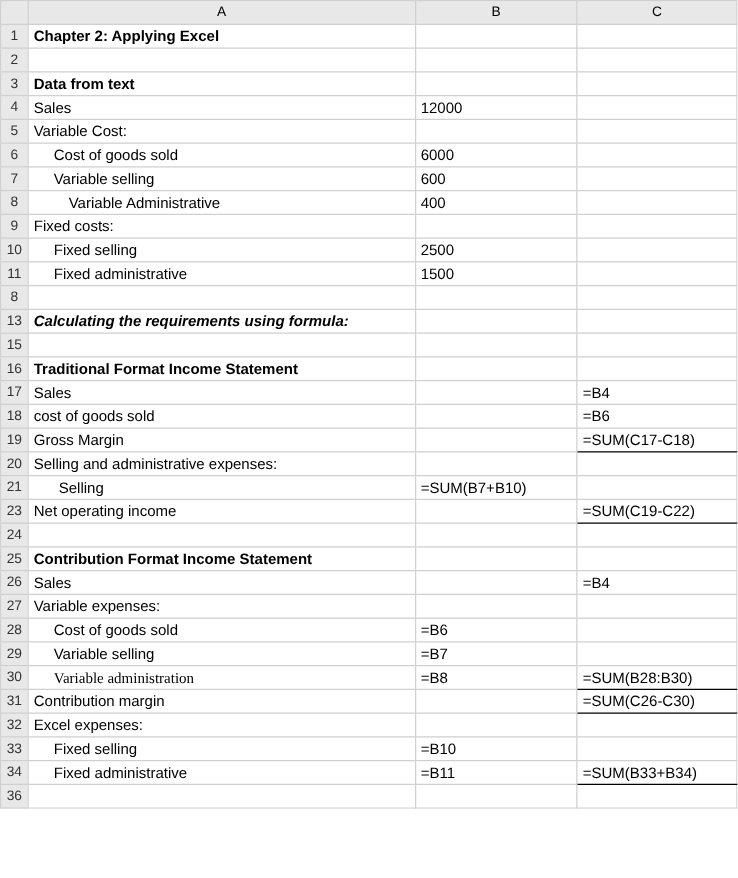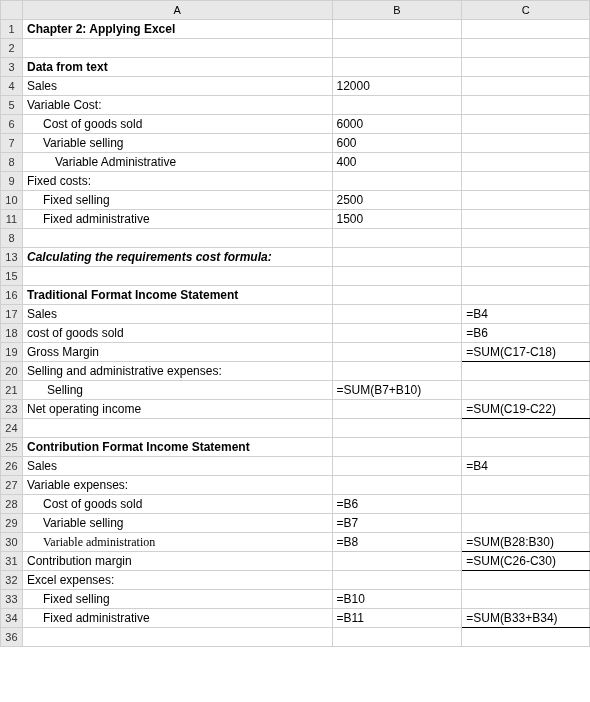--- a/index.html
+++ b/index.html
@@ -122,21 +122,21 @@
         <td></td>
       </tr>
       <tr>
         <td class="col-row">8</td>
         <td></td>
         <td></td>
         <td></td>
       </tr>
       <tr>
         <td class="col-row">13</td>
-        <td class="bold-italic">Calculating the requirements cost formula:</td>
+        <td class="bold-italic">Calculating the requirements using formula:</td>
         <td></td>
         <td></td>
       </tr>
       <tr>
         <td class="col-row">15</td>
         <td></td>
         <td></td>
         <td></td>
       </tr>
       <tr>

